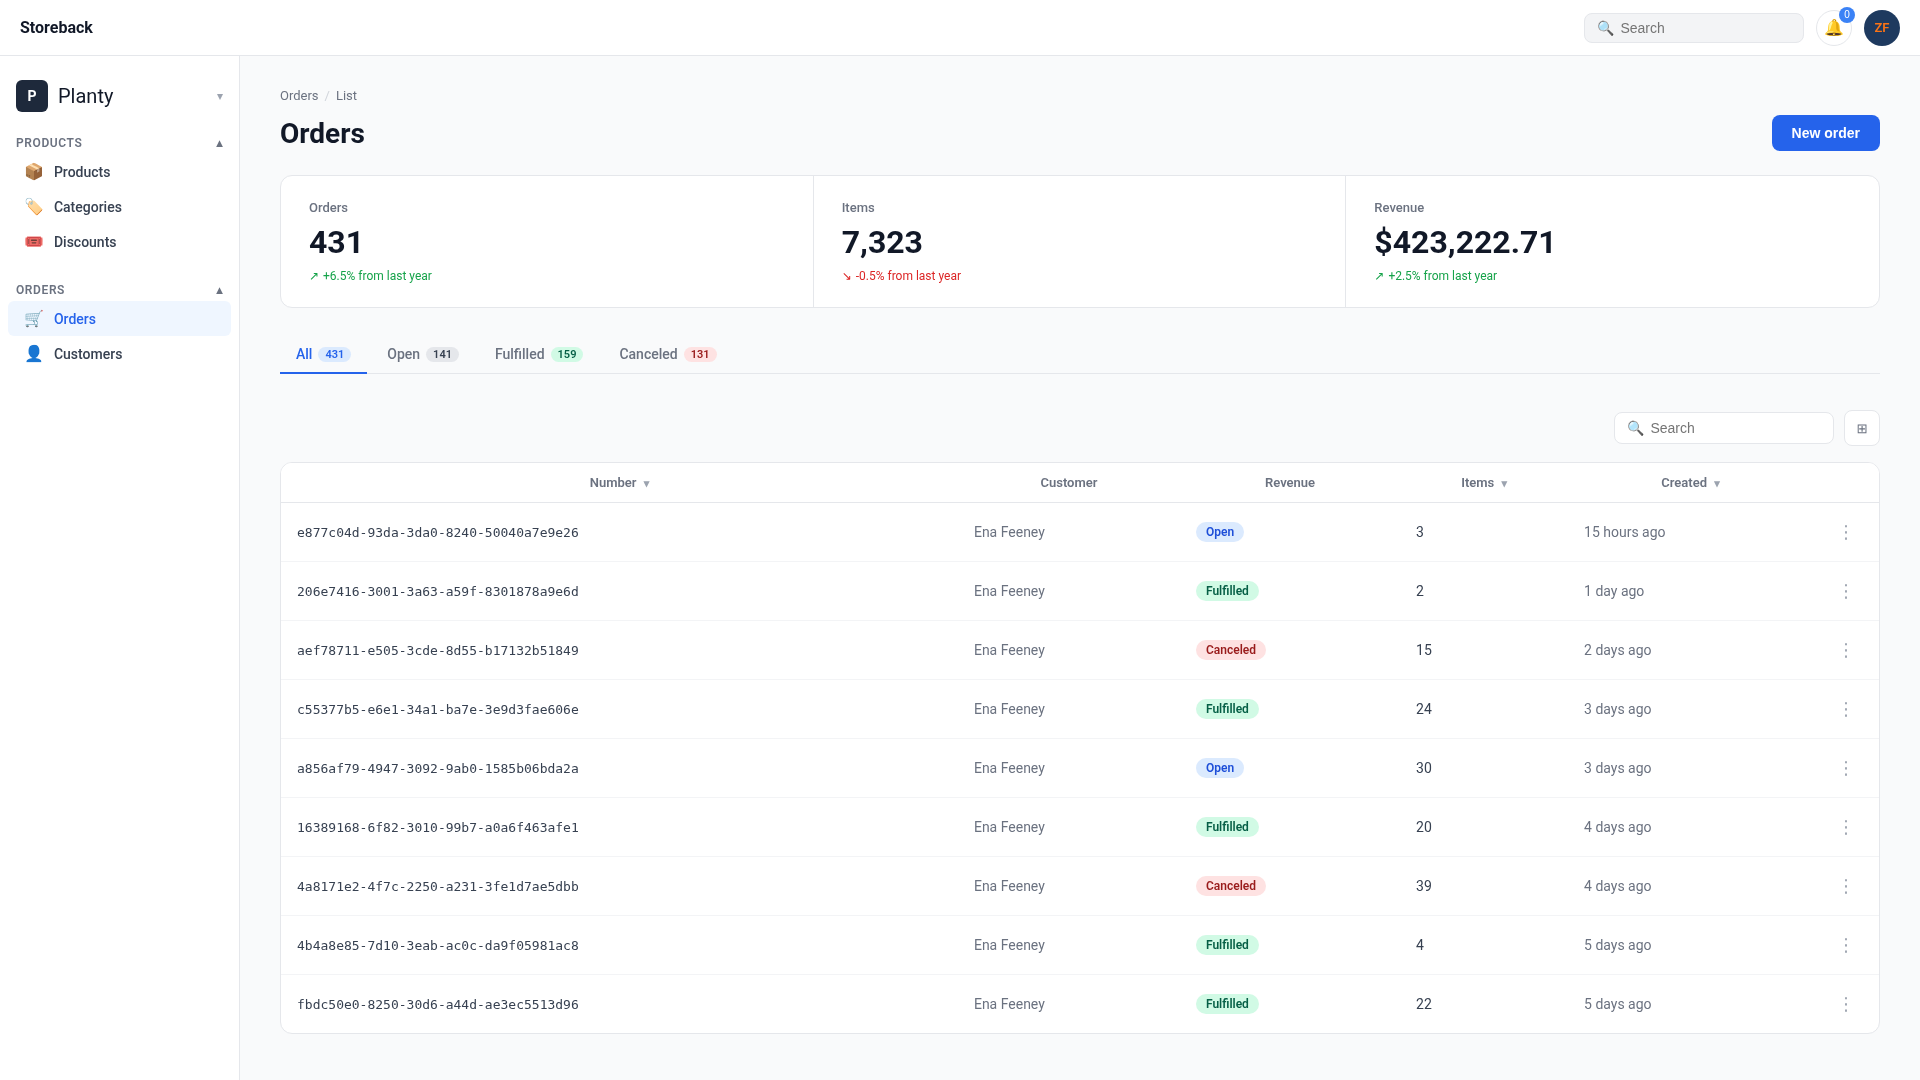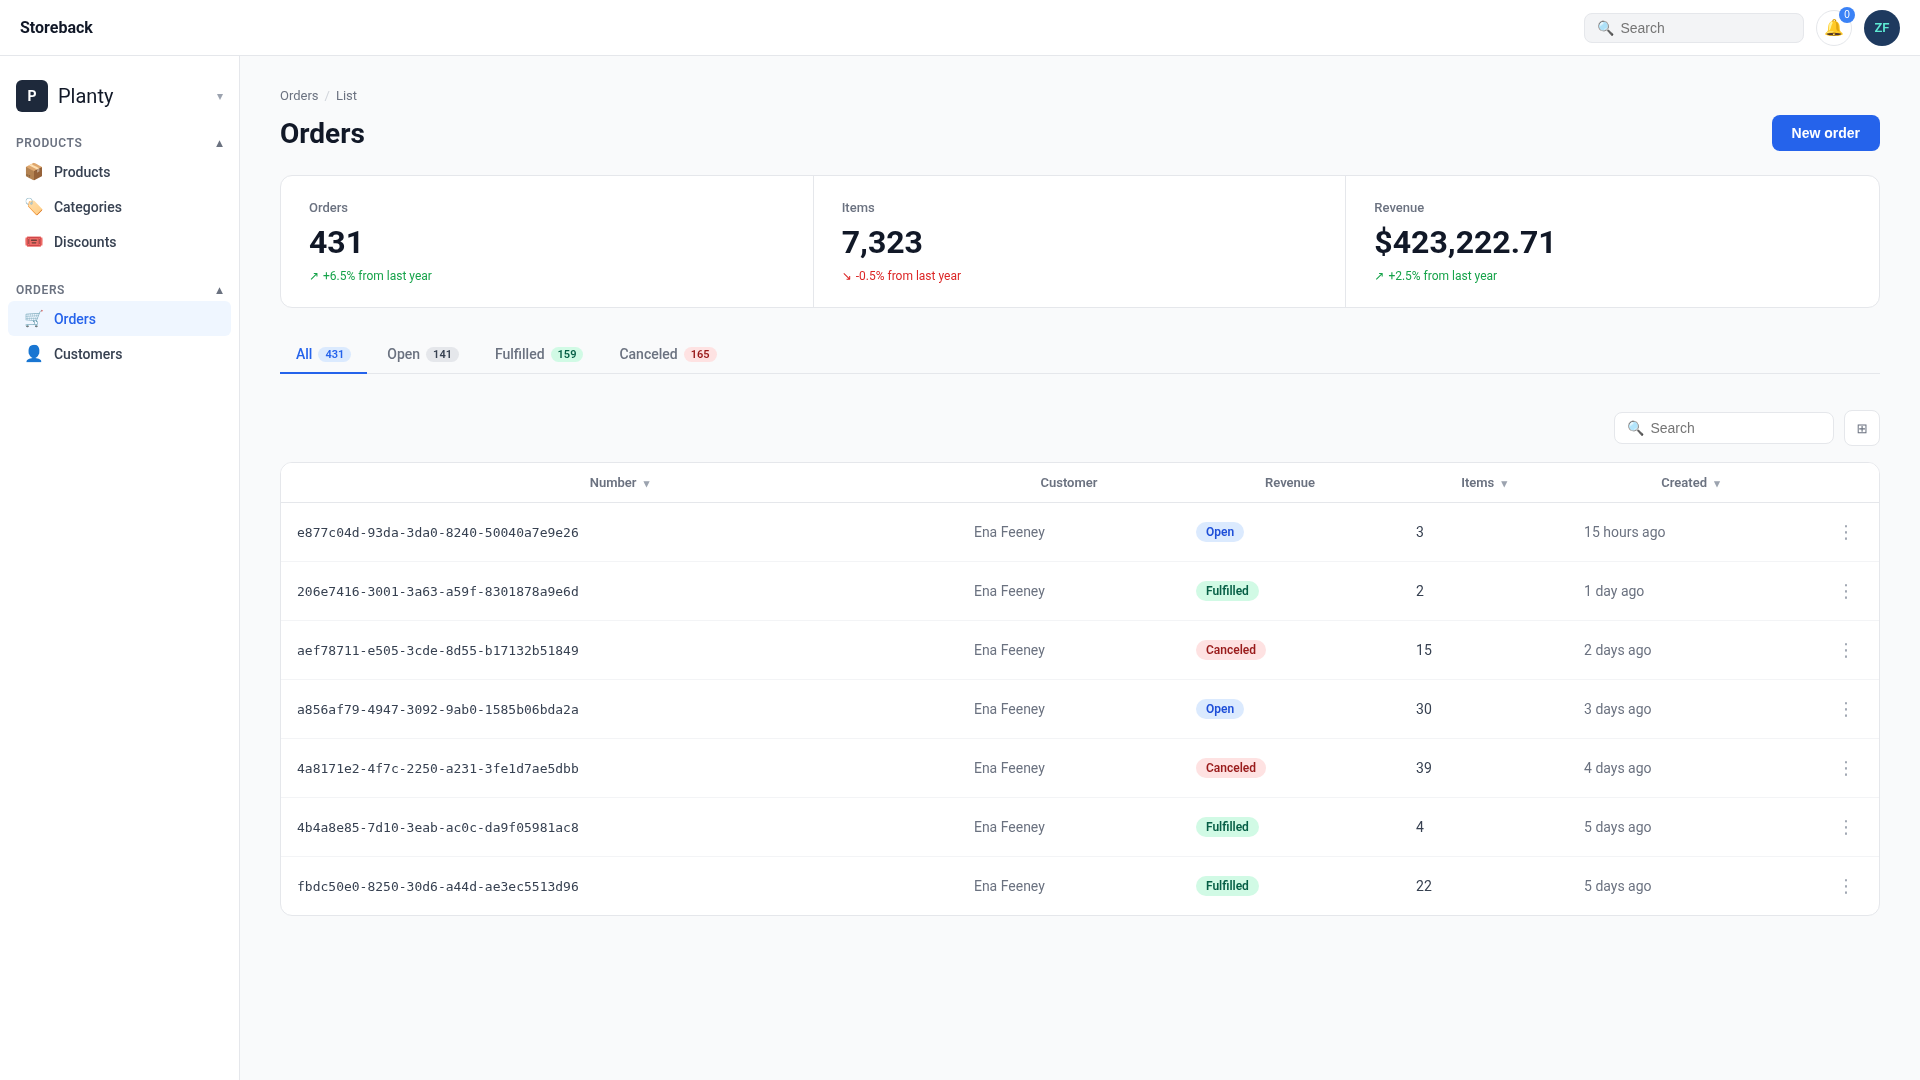--- a/index.html
+++ b/index.html
@@ -31,21 +31,21 @@
       cursor: pointer; color: #6b7280; font-size: 16px;
     }
     .notif-badge {
       position: absolute; top: -4px; right: -4px;
       background: #3b82f6; color: #fff; font-size: 10px;
       border-radius: 50%; width: 16px; height: 16px;
       display: flex; align-items: center; justify-content: center;
     }
     .avatar {
       width: 36px; height: 36px; border-radius: 50%;
-      background: #1e3a5f; color: #5eead4;
+      background: #1e3a5f; color: #f97316;
       display: flex; align-items: center; justify-content: center;
       font-size: 13px; font-weight: 600; cursor: pointer;
     }
 
     
     .sidebar {
       position: fixed; top: 56px; left: 0; bottom: 0;
       width: 240px; background: #fff; border-right: 1px solid #e5e7eb;
       overflow-y: auto; padding: 16px 0;
     }
@@ -272,21 +272,21 @@
     <div class="tab">
       <span>Open</span>
       <span class="tab-badge">141</span>
     </div>
     <div class="tab">
       <span>Fulfilled</span>
       <span class="tab-badge green">159</span>
     </div>
     <div class="tab">
       <span>Canceled</span>
-      <span class="tab-badge red">165</span>
+      <span class="tab-badge red">131</span>
     </div>
   </div>
 
   <div class="table-toolbar">
     <div class="table-search">
       <span style="color:#9ca3af;">🔍</span>
       <input type="text" placeholder="Search" style="">
     </div>
     <button class="columns-btn">
       <span>⊞</span>
@@ -342,32 +342,56 @@
       <td>
         <span class="status-badge status-canceled">Canceled</span>
       </td>
       <td class="items-count">15</td>
       <td class="created-time">2 days ago</td>
       <td>
         <button class="row-menu-btn">⋮</button>
       </td>
     </tr>
           <tr>
+      <td class="order-id">c55377b5-e6e1-34a1-ba7e-3e9d3fae606e</td>
+      <td class="customer-name">Ena Feeney</td>
+      <td>
+        <span class="status-badge status-fulfilled">Fulfilled</span>
+      </td>
+      <td class="items-count">24</td>
+      <td class="created-time">3 days ago</td>
+      <td>
+        <button class="row-menu-btn">⋮</button>
+      </td>
+    </tr>
+          <tr>
       <td class="order-id">a856af79-4947-3092-9ab0-1585b06bda2a</td>
       <td class="customer-name">Ena Feeney</td>
       <td>
         <span class="status-badge status-open">Open</span>
       </td>
       <td class="items-count">30</td>
       <td class="created-time">3 days ago</td>
       <td>
         <button class="row-menu-btn">⋮</button>
       </td>
     </tr>
           <tr>
+      <td class="order-id">16389168-6f82-3010-99b7-a0a6f463afe1</td>
+      <td class="customer-name">Ena Feeney</td>
+      <td>
+        <span class="status-badge status-fulfilled">Fulfilled</span>
+      </td>
+      <td class="items-count">20</td>
+      <td class="created-time">4 days ago</td>
+      <td>
+        <button class="row-menu-btn">⋮</button>
+      </td>
+    </tr>
+          <tr>
       <td class="order-id">4a8171e2-4f7c-2250-a231-3fe1d7ae5dbb</td>
       <td class="customer-name">Ena Feeney</td>
       <td>
         <span class="status-badge status-canceled">Canceled</span>
       </td>
       <td class="items-count">39</td>
       <td class="created-time">4 days ago</td>
       <td>
         <button class="row-menu-btn">⋮</button>
       </td>

